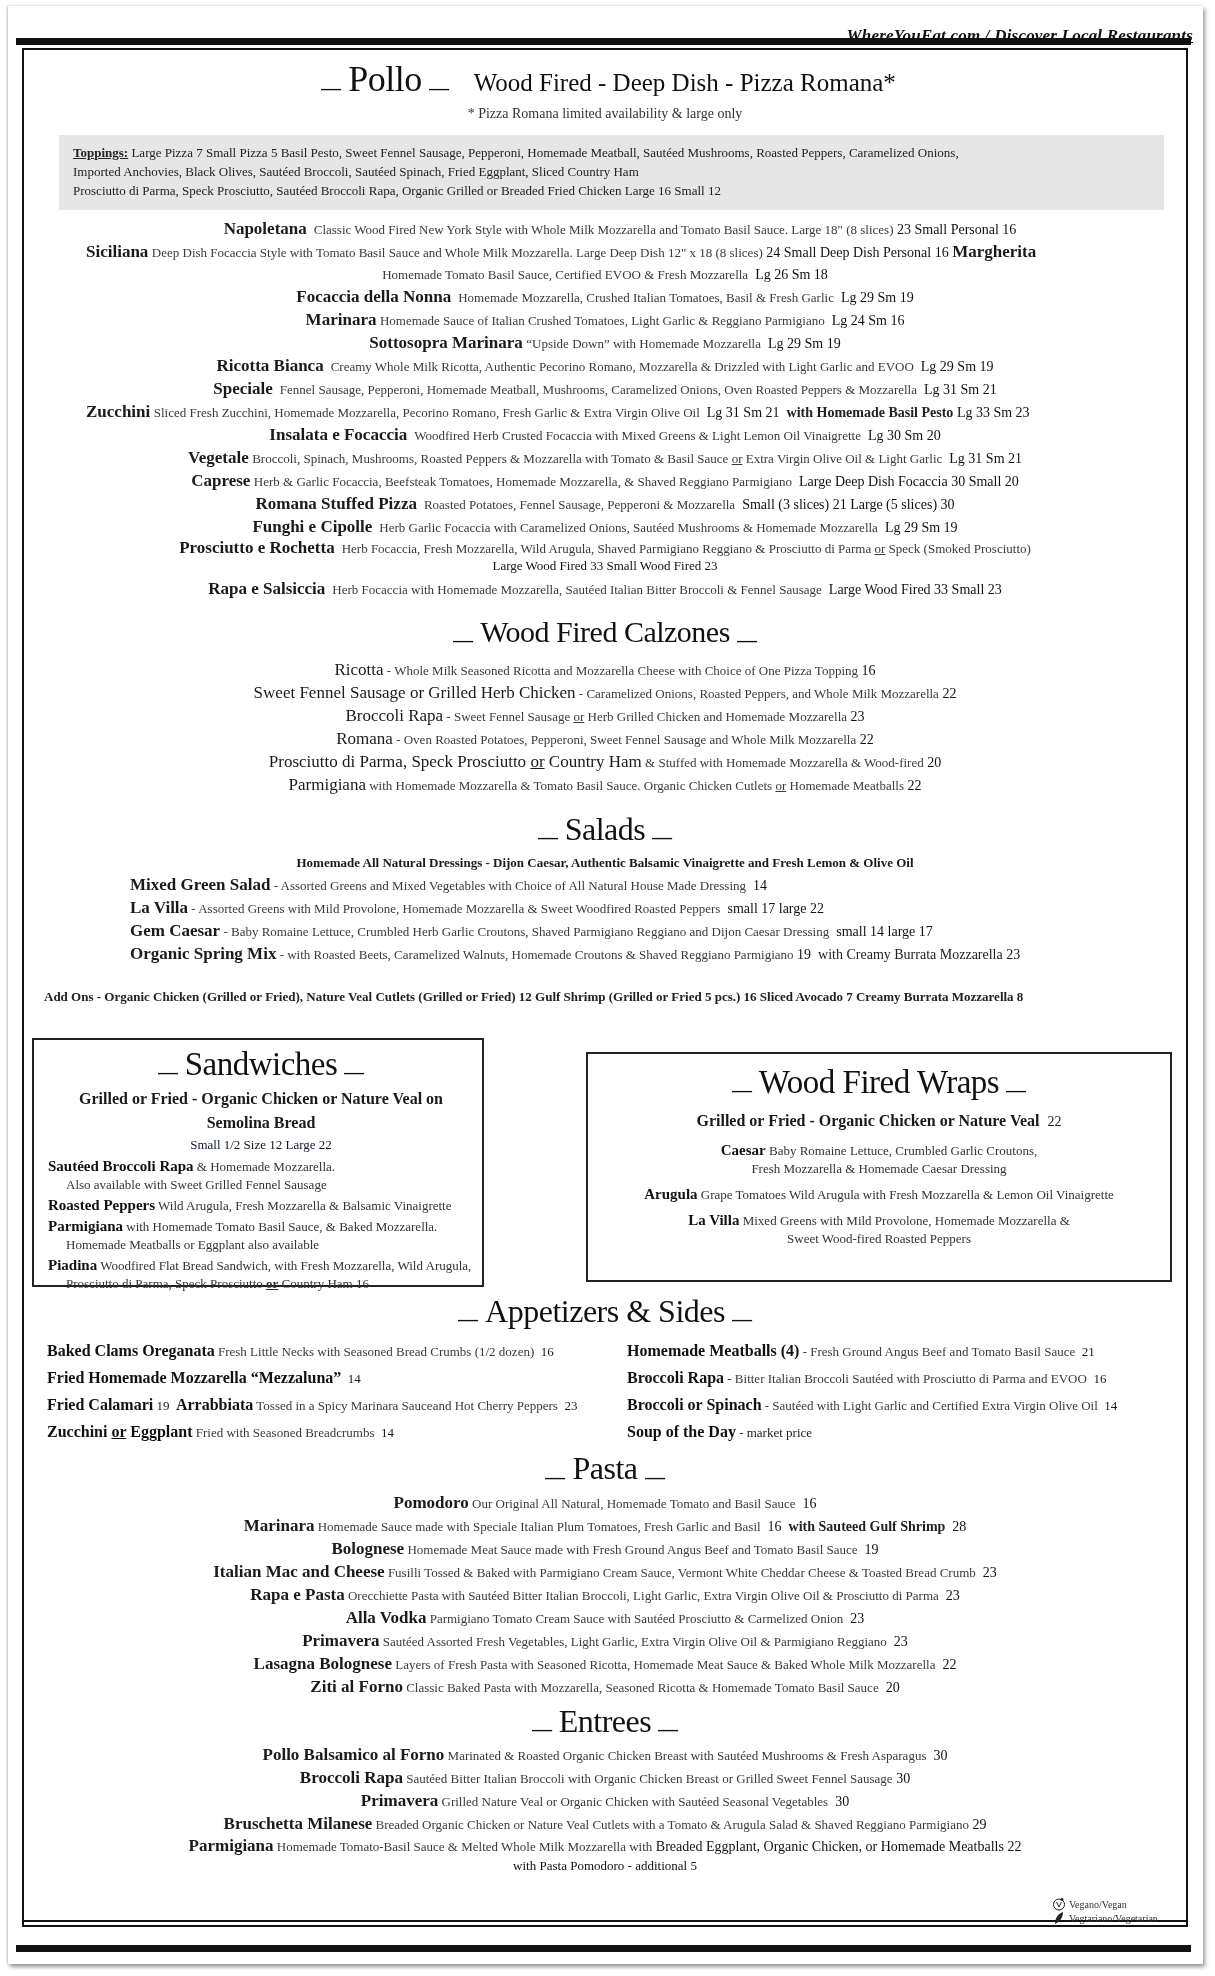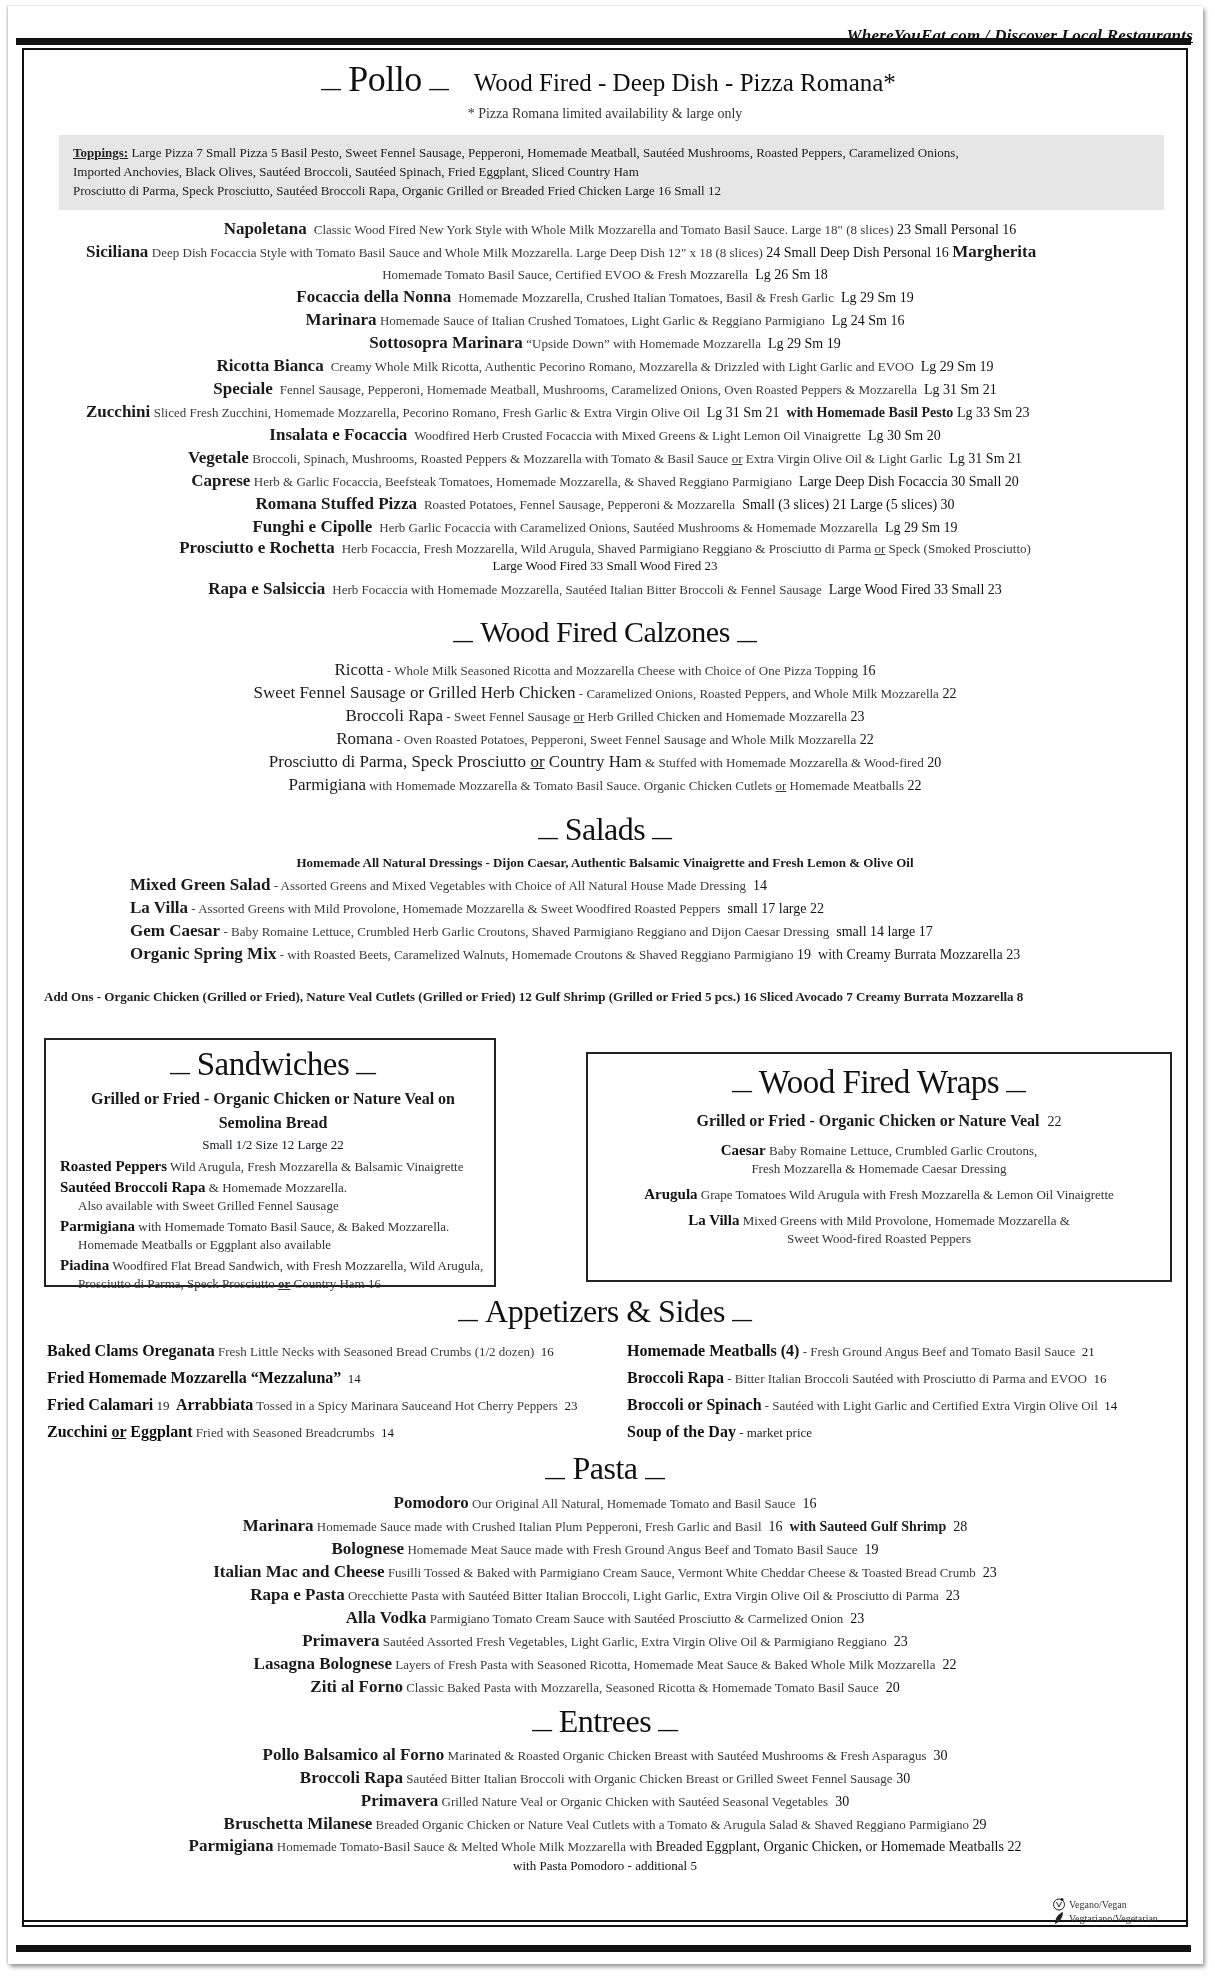--- a/index.html
+++ b/index.html
@@ -20,21 +20,21 @@
   .line .nm { font-weight:bold; font-size:17px; }
   .line .ds { color:#3a3a3a; font-size:13px; }
   .line .pr { color:#111; font-size:14px; }
   .line .bold-extra { font-weight:bold; font-size:14px; color:#222;margin-top:33px; }
 
   .toppings { margin:10px 22px 0 35px; background:#e6e6e6; padding:8px 12px 10px 14px; font-size:13px; line-height:19px; color:#222; }
   .toppings .lbl { font-weight:bold; text-decoration:underline; }
 
   .boxes { display:flex; justify-content:space-between; margin:30px 0 0 0; }
   .box { border:2px solid #222; box-sizing:border-box; background:#fff; }
-  .box-left { width:452px; margin-left:20px; height:249px; padding:6px 8px 0 14px; }
+  .box-left { width:452px; margin-left:8px; height:249px; padding:6px 8px 0 14px; }
   .box-right { width:586px; margin-right:14px; margin-top:14px; height:230px; padding:6px 10px 0 10px; }
   .box .sec-title .name { font-size:33px; }
   .box .subhead { text-align:center; font-weight:bold; font-size:16px; line-height:24px; }
   .box .sizes { text-align:center; font-size:13px; color:#0f172a; line-height:20px; }
   .box .item { font-size:13px; line-height:18px; color:#333; margin-top:2px; }
   .box .item .nm { font-weight:bold; font-size:15px; color:#111; }
   .box .item .cont { padding-left:18px; display:block; }
   .box-right .item { text-align:center; margin-top:7px; }
   .box-right .item .cont { padding-left:0; }
 
@@ -114,22 +114,22 @@
   </div>
   <div class="line" style="text-align:left;padding-left:20px;margin-top:20px;font-size:13px;font-weight:bold;color:#222;">Add Ons - Organic Chicken (Grilled or Fried), Nature Veal Cutlets (Grilled or Fried)  12  Gulf Shrimp (Grilled or Fried 5 pcs.) 16    Sliced Avocado 7   Creamy Burrata Mozzarella 8</div>
 
   <div class="boxes">
     <div class="box box-left">
       <div class="sec-title">
         <span class="dash">–</span><span class="name">Sandwiches</span><span class="dash">–</span>
       </div>
       <div class="subhead">Grilled or Fried - Organic Chicken or Nature Veal on Semolina Bread</div>
       <div class="sizes">Small 1/2 Size 12     Large 22</div>
+      <div class="item"><span class="nm">Sautéed Broccoli Rapa</span><span> &amp; Homemade Mozzarella.</span><span class="cont">Also available with Sweet Grilled Fennel Sausage</span></div>
       <div class="item"><span class="nm">Roasted Peppers</span><span> Wild Arugula, Fresh Mozzarella &amp; Balsamic Vinaigrette</span></div>
-      <div class="item"><span class="nm">Sautéed Broccoli Rapa</span><span> &amp; Homemade Mozzarella.</span><span class="cont">Also available with Sweet Grilled Fennel Sausage</span></div>
       <div class="item"><span class="nm">Parmigiana</span><span> with Homemade Tomato Basil Sauce, &amp; Baked Mozzarella.</span><span class="cont">Homemade Meatballs or Eggplant also available</span></div>
       <div class="item"><span class="nm">Piadina</span><span> Woodfired Flat Bread Sandwich, with Fresh Mozzarella, Wild Arugula,</span><span class="cont"><span>Prosciutto di Parma, Speck Prosciutto </span><span class="u" style="font-weight:bold;">or</span><span> Country Ham 16</span></span></div>
     </div>
 
     <div class="box box-right">
       <div class="sec-title" style="margin-top:4px;">
         <span class="dash">–</span><span class="name">Wood Fired Wraps</span><span class="dash">–</span>
       </div>
       <div class="subhead" style="margin-top:4px;"><span>Grilled or Fried - Organic Chicken or Nature Veal</span>&nbsp; <span style="font-weight:normal;font-size:14px;">22</span></div>
       <div class="item"><span class="nm">Caesar</span><span>  Baby Romaine Lettuce,  Crumbled Garlic Croutons,</span><span class="cont">Fresh Mozzarella &amp; Homemade Caesar Dressing</span></div>
@@ -154,21 +154,21 @@
       <div><span class="nm">Broccoli or Spinach</span><span class="ds"> - Sautéed with Light Garlic and Certified Extra Virgin Olive Oil</span>&nbsp; <span>14</span></div>
       <div><span class="nm">Soup of the Day</span><span> - market price</span></div>
     </div>
   </div>
 
   <div class="sec-title" style="margin-top:4px;">
     <span class="dash">–</span><span class="name" style="font-size:32px;">Pasta</span><span class="dash">–</span>
   </div>
   <div>
     <div class="line"><span class="nm">Pomodoro</span><span class="ds"> Our Original All Natural, Homemade Tomato and Basil Sauce</span>&nbsp; <span class="pr">16</span></div>
-    <div class="line"><span class="nm">Marinara</span><span class="ds"> Homemade Sauce made with Crushed Italian Plum Pepperoni, Fresh Garlic and Basil</span>&nbsp; <span class="pr">16</span>&nbsp; <span class="bold-extra">with Sauteed Gulf Shrimp</span>&nbsp; <span class="pr">28</span></div>
+    <div class="line"><span class="nm">Marinara</span><span class="ds"> Homemade Sauce made with Speciale Italian Plum Tomatoes, Fresh Garlic and Basil</span>&nbsp; <span class="pr">16</span>&nbsp; <span class="bold-extra">with Sauteed Gulf Shrimp</span>&nbsp; <span class="pr">28</span></div>
     <div class="line"><span class="nm">Bolognese</span><span class="ds"> Homemade Meat Sauce made with Fresh Ground Angus Beef and Tomato Basil Sauce</span>&nbsp; <span class="pr">19</span></div>
     <div class="line"><span class="nm">Italian Mac and Cheese</span><span class="ds"> Fusilli Tossed &amp; Baked with Parmigiano Cream Sauce, Vermont White Cheddar Cheese &amp; Toasted Bread Crumb</span>&nbsp; <span class="pr">23</span></div>
     <div class="line"><span class="nm">Rapa e Pasta</span><span class="ds"> Orecchiette Pasta with Sautéed Bitter Italian Broccoli, Light Garlic, Extra Virgin Olive Oil &amp; Prosciutto di Parma</span>&nbsp; <span class="pr">23</span></div>
     <div class="line"><span class="nm">Alla Vodka</span><span class="ds"> Parmigiano Tomato Cream Sauce with Sautéed Prosciutto &amp; Carmelized Onion</span>&nbsp; <span class="pr">23</span></div>
     <div class="line"><span class="nm">Primavera</span><span class="ds"> Sautéed Assorted Fresh Vegetables, Light Garlic, Extra Virgin Olive Oil &amp; Parmigiano Reggiano</span>&nbsp; <span class="pr">23</span></div>
     <div class="line"><span class="nm">Lasagna Bolognese</span><span class="ds"> Layers of Fresh Pasta with Seasoned Ricotta, Homemade Meat Sauce &amp; Baked Whole Milk Mozzarella</span>&nbsp; <span class="pr">22</span></div>
     <div class="line"><span class="nm">Ziti al Forno</span><span class="ds"> Classic Baked Pasta with Mozzarella, Seasoned Ricotta &amp; Homemade Tomato Basil Sauce</span>&nbsp; <span class="pr">20</span></div>
   </div>
 
   <div class="sec-title" style="margin-top:4px;">

